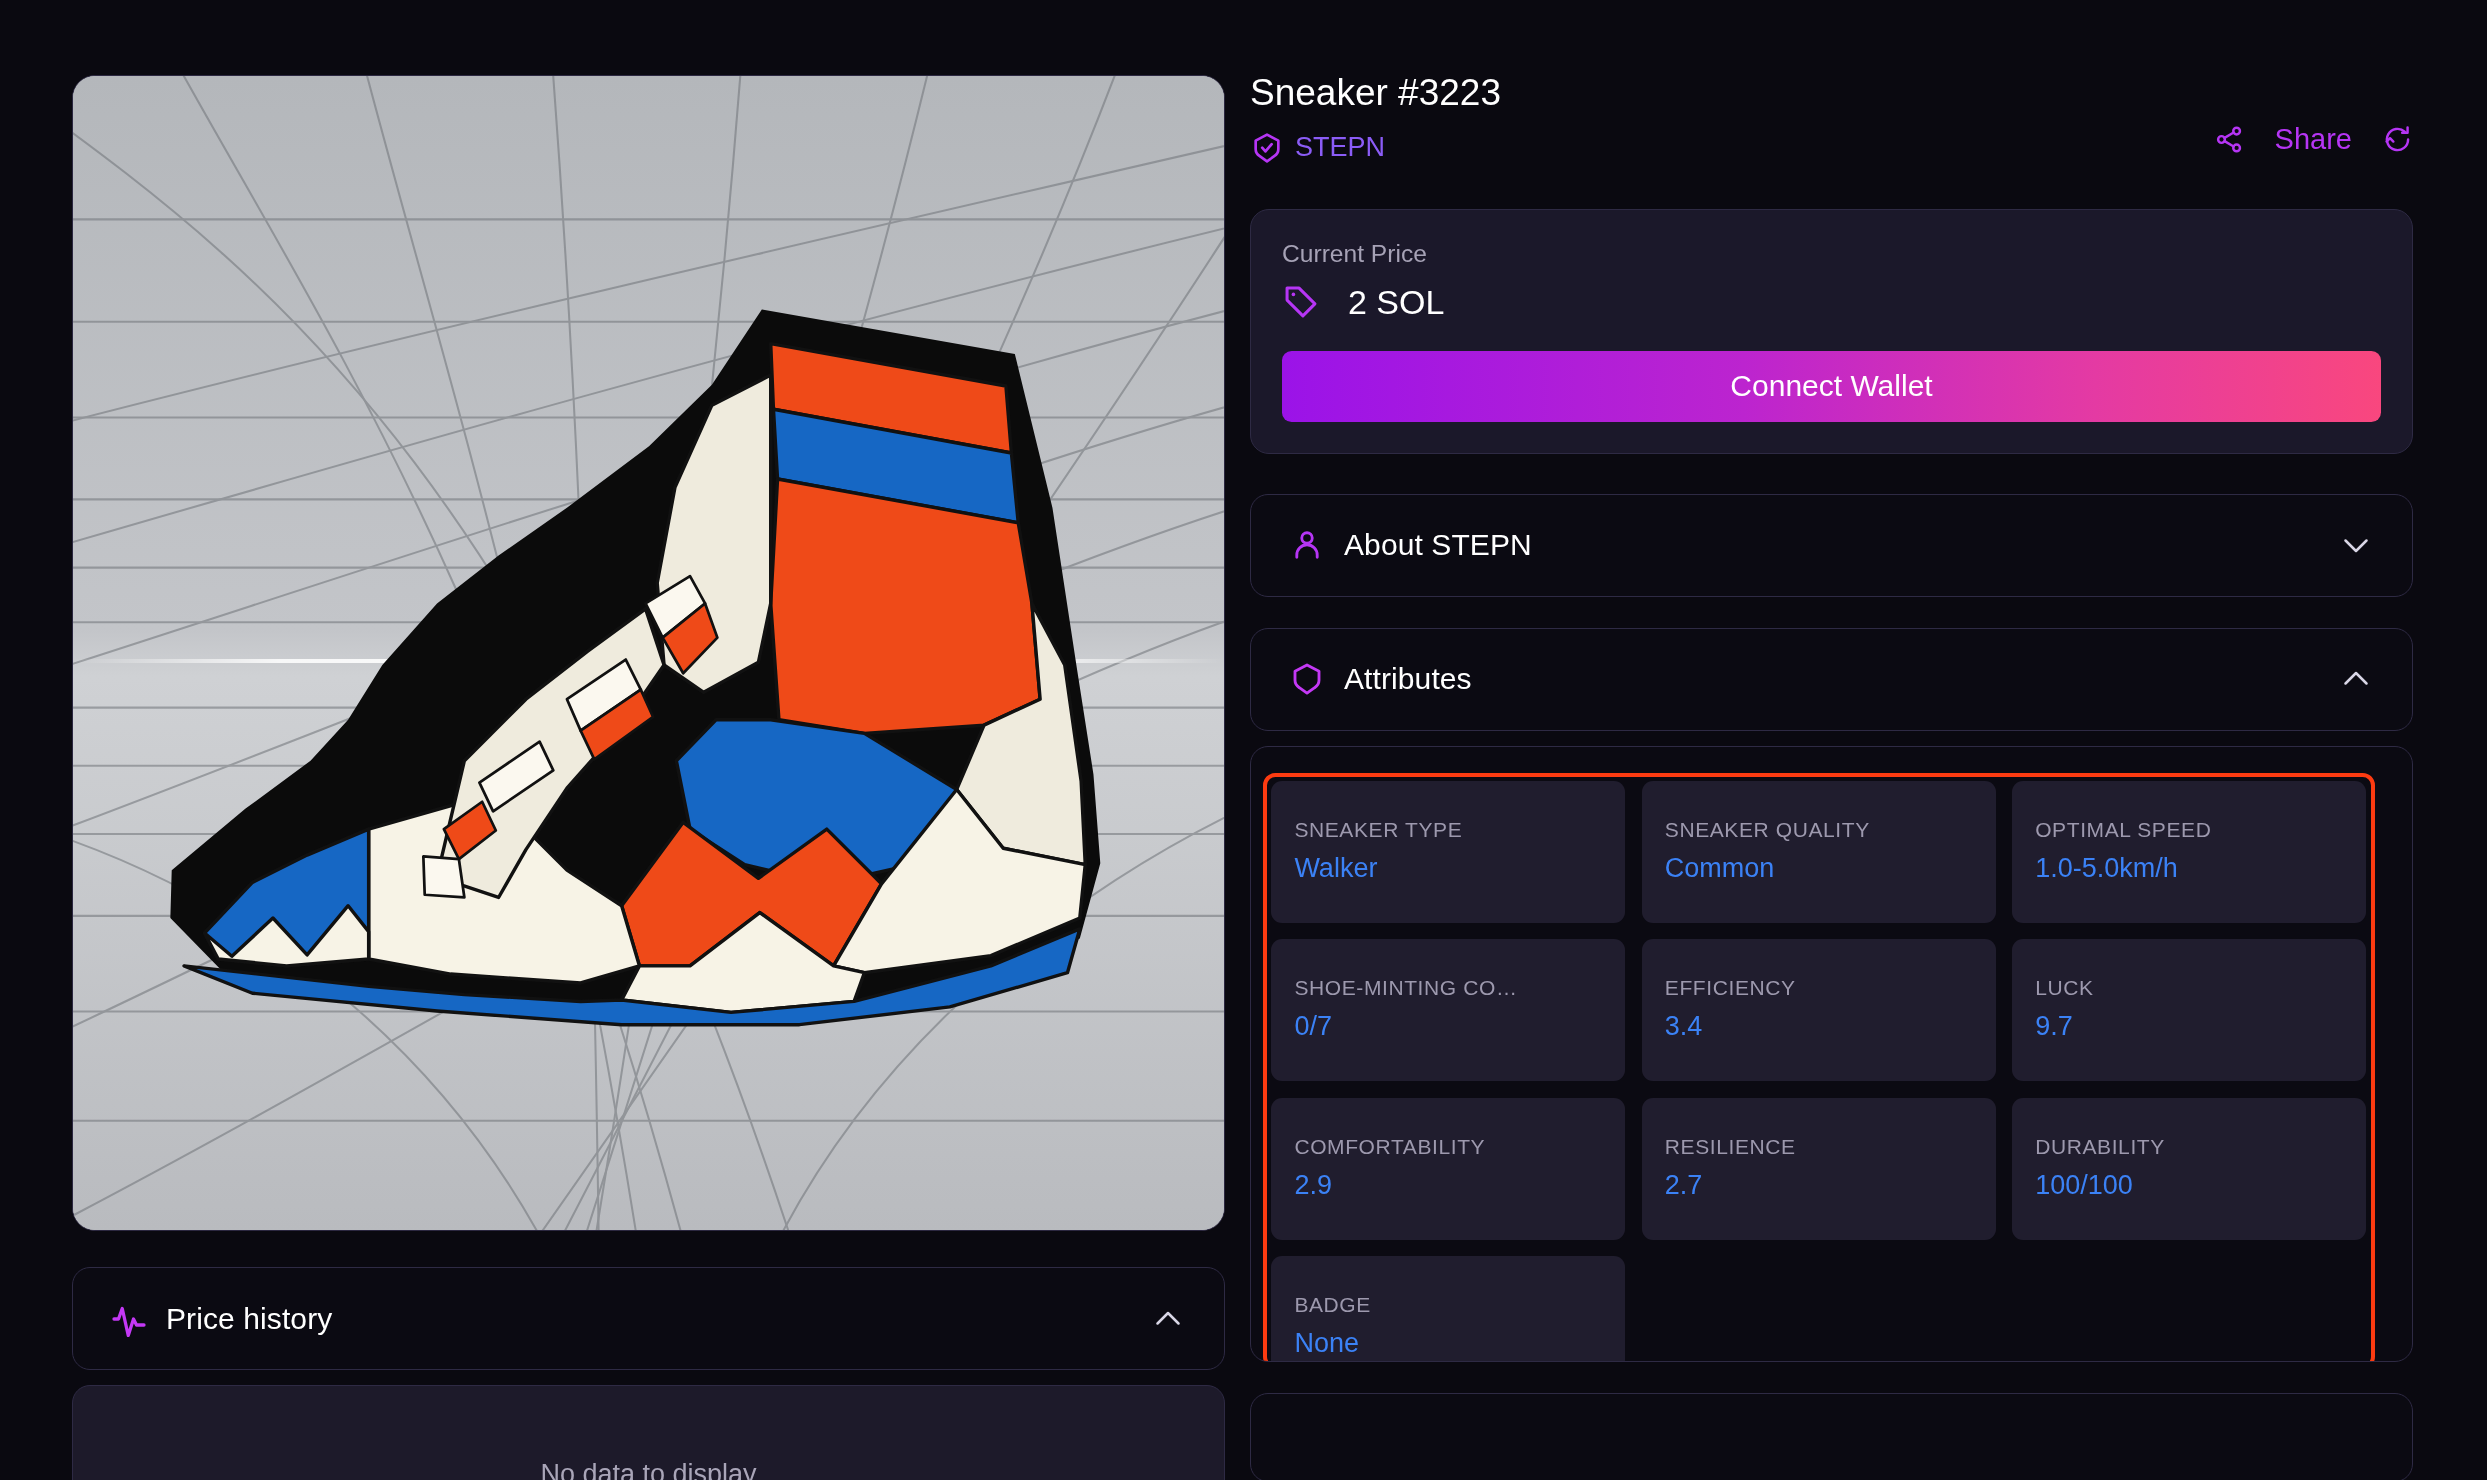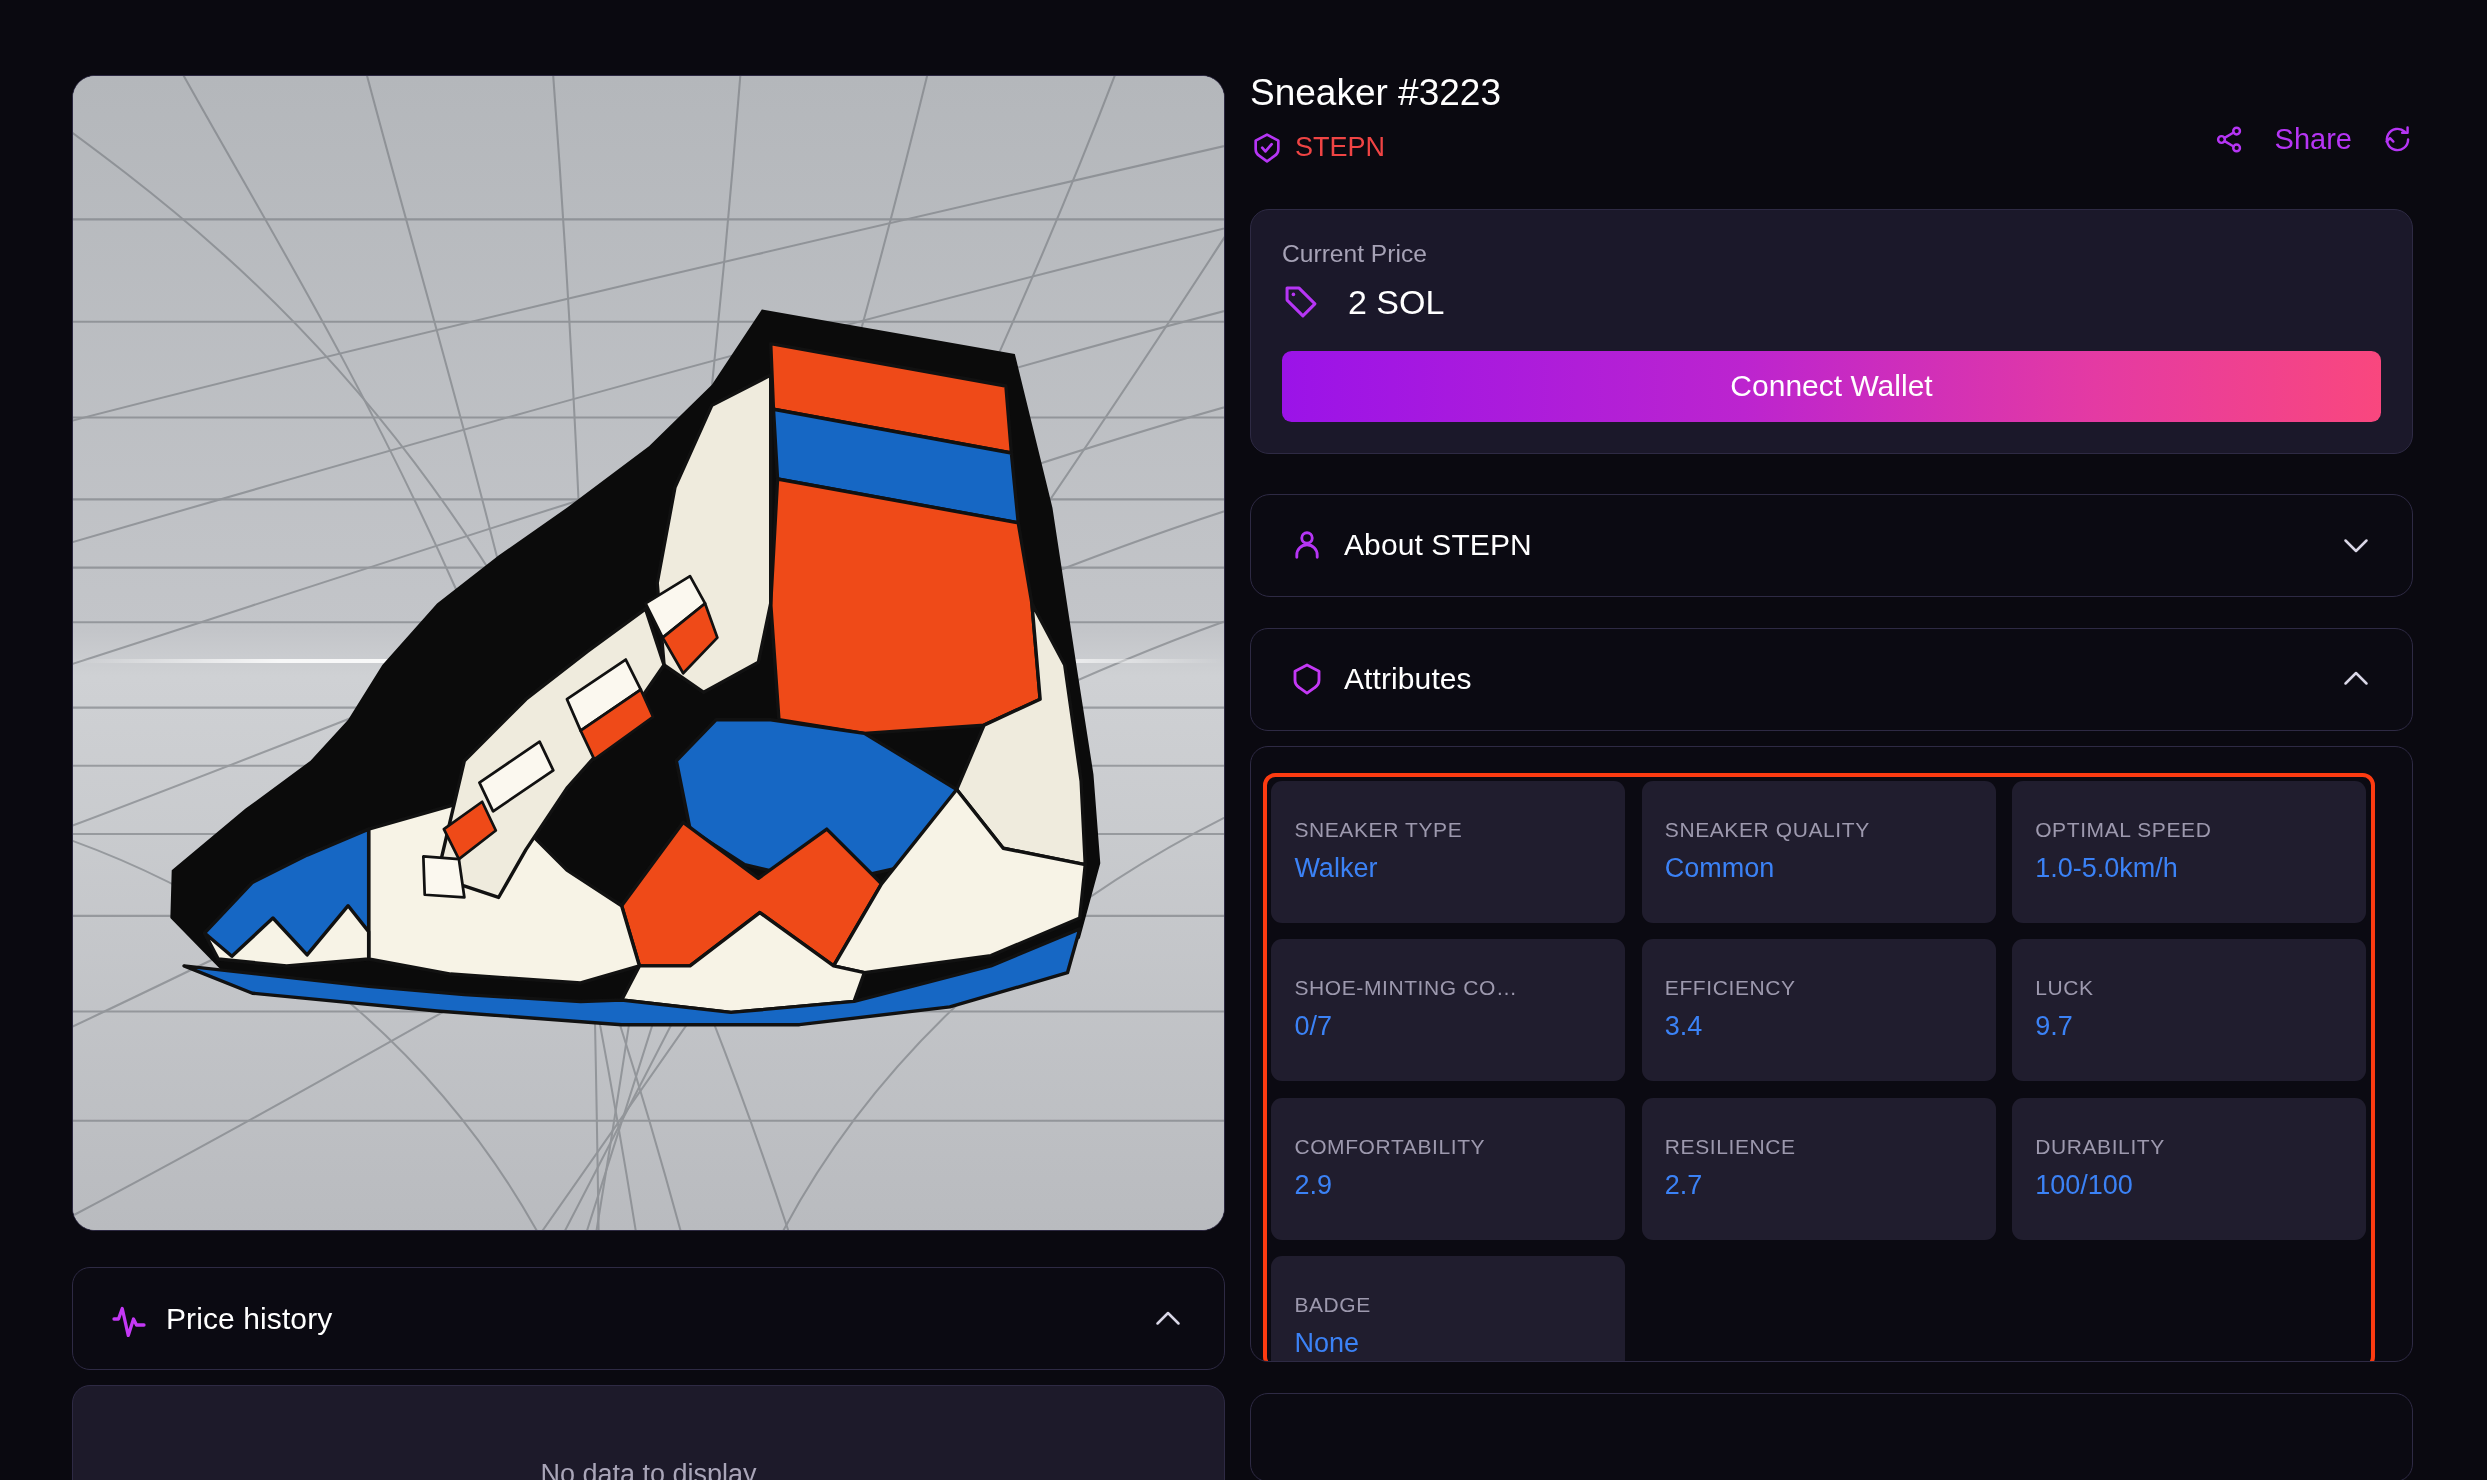--- a/index.html
+++ b/index.html
@@ -98,21 +98,21 @@
     font-weight: 400;
     line-height: 1.05;
   }
   .collection-row {
     display: flex; align-items: center;
     margin-top: 18px;
     gap: 11px;
   }
   .verified-ico { width: 34px; height: 34px; flex:0 0 34px; }
   .verified-ico svg { width: 100%; height: 100%; }
-  .collection-name { color: #ef4444; font-size: 27px; text-align: right; }
+  .collection-name { color: #8b5cf6; font-size: 27px; text-align: right; }
 
   .share-group {
     position: absolute; right: 0; top: 49px;
     display: flex; align-items: center; gap: 30px;
     color: #b635f5;
   }
   .share-ico, .refresh-ico { width: 31px; height: 31px; }
   .share-ico svg, .refresh-ico svg { width: 100%; height: 100%; }
   .share-label { color: #b635f5; font-size: 29px; }
 
@@ -134,21 +134,21 @@
     height: 71px;
     border: none;
     border-radius: 9.6px;
     background: linear-gradient(90deg, #9b13e8 0%, #bc24cf 42%, #e43aa3 74%, #f9477e 100%);
     color: #ffffff;
     font-size: 30px;
     font-family: "Liberation Sans", sans-serif;
     cursor: pointer;
   }
 
-  .acc-about { margin-top: 40px; border-radius: 20px; }
+  .acc-about { margin-top: 40px; }
   .acc-attributes { margin-top: 31px; }
 
   .attr-panel {
     margin-top: 15px;
     background: #0b0a12;
     border: 0.7px solid #2e2a44;
     border-radius: 18px;
     padding: 11px;
     position: relative;
     height: 616px;

